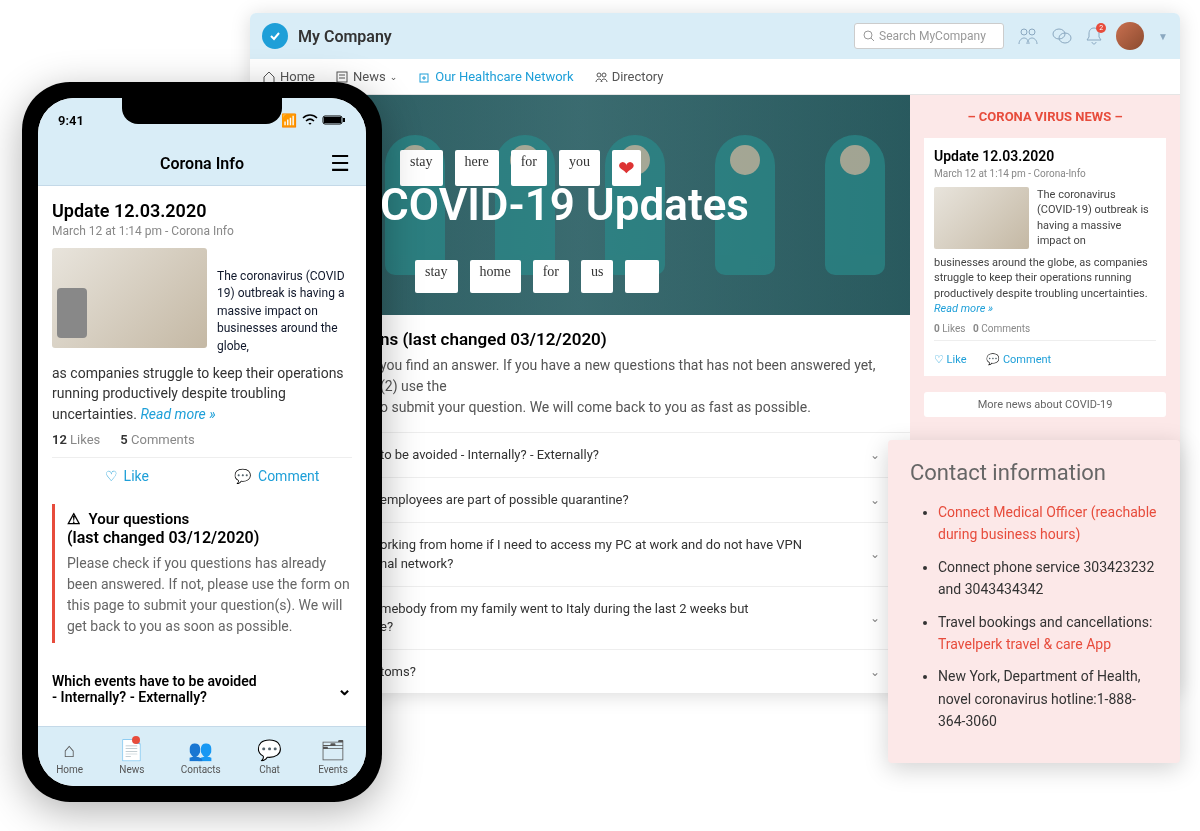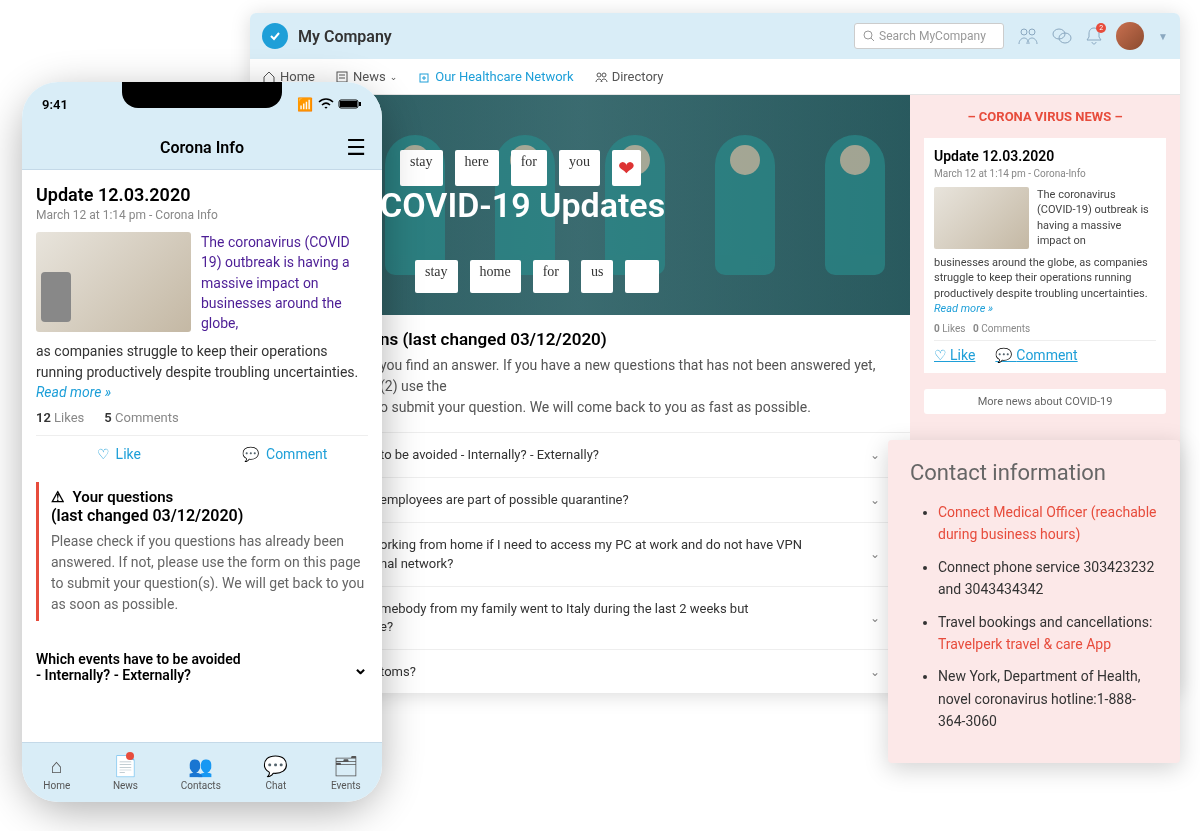--- a/index.html
+++ b/index.html
@@ -24,56 +24,56 @@
 .hero-people { position: absolute; inset: 0; display: flex; justify-content: space-around; align-items: center; opacity: 0.7; }
 .person { width: 60px; height: 140px; background: #2a8a8a; border-radius: 30px 30px 10px 10px; position: relative; }
 .person::before { content: ""; position: absolute; top: 10px; left: 15px; width: 30px; height: 30px; background: #d4c4a8; border-radius: 50%; }
 .sign-row { position: absolute; display: flex; gap: 12px; }
 .sign-row.top { top: 55px; left: 150px; }
 .sign-row.bottom { top: 165px; left: 165px; }
 .sign { background: #fff; color: #333; padding: 4px 10px; font-size: 14px; font-family: cursive; border-radius: 2px; }
 .heart-sign { background: #fff; padding: 6px; border-radius: 2px; }
 .heart-sign::after { content: "❤"; color: #d33; font-size: 20px; }
 .excl-sign { background: #fff; padding: 4px 14px; font-size: 22px; font-weight: bold; border-radius: 2px; }
-.hero-title { font-size: 34px; font-weight: 600; position: relative; z-index: 2; }
+.hero-title { font-size: 44px; font-weight: 600; position: relative; z-index: 2; }
 .questions-section { padding: 14px 18px 14px 130px; border-bottom: 1px solid #eee; }
 .q-heading { font-size: 17px; font-weight: 600; margin-bottom: 6px; }
 .q-desc { font-size: 14px; color: #555; line-height: 1.5; }
 .faq-list { padding-left: 130px; }
 .faq-item { border-bottom: 1px solid #eee; padding: 13px 30px 13px 0; font-size: 13px; color: #333; display: flex; justify-content: space-between; align-items: center; cursor: pointer; line-height: 1.4; }
 .chevron { color: #888; font-size: 12px; }
 .sidebar { width: 270px; background: #fce8e8; padding: 14px; font-size: 12px; }
 .sidebar-title { color: #e74c3c; font-weight: bold; text-align: center; font-size: 13px; margin-bottom: 14px; }
 .news-card { background: #fff; padding: 10px; }
 .news-title { font-weight: 600; font-size: 14px; margin-bottom: 4px; }
 .news-meta { font-size: 10px; color: #888; margin-bottom: 8px; }
 .news-body { display: flex; gap: 8px; margin-bottom: 6px; }
 .news-thumb { width: 95px; height: 62px; background: linear-gradient(135deg,#e8e4dc,#c4b8a4); flex-shrink: 0; border-radius: 2px; }
 .news-text { font-size: 11px; color: #444; line-height: 1.4; }
 .read-more { color: #1e9fd8; font-style: italic; }
 .news-stats { font-size: 10px; color: #888; margin: 6px 0; }
-.news-actions { display: flex; gap: 20px; color: #1e9fd8; font-size: 14px; padding-top: 6px; border-top: 1px solid #eee; text-decoration: underline; }
+.news-actions { display: flex; gap: 20px; color: #1e9fd8; font-size: 11px; padding-top: 12px; border-top: 1px solid #eee; }
 .more-link { text-align: center; font-size: 11px; color: #666; margin-top: 16px; background: #fff; padding: 6px; border-radius: 3px; }
 
 
-.phone { position: absolute; left: 22px; top: 82px; width: 360px; height: 720px; background: #000; border-radius: 48px; padding: 0; box-shadow: 0 10px 40px rgba(0,0,0,0.3); }
+.phone { position: absolute; left: 22px; top: 82px; width: 360px; height: 720px; background: #000; border-radius: 48px; padding: 16px; box-shadow: 0 10px 40px rgba(0,0,0,0.3); }
 .phone-screen { width: 100%; height: 100%; background: #fff; border-radius: 36px; overflow: hidden; position: relative; }
 .notch { position: absolute; top: 0; left: 50%; transform: translateX(-50%); width: 160px; height: 26px; background: #000; border-radius: 0 0 16px 16px; z-index: 10; }
 .status-bar { background: #d9edf7; height: 44px; display: flex; justify-content: space-between; align-items: center; padding: 0 20px; font-size: 13px; font-weight: 600; }
 .status-icons { display: flex; gap: 4px; align-items: center; }
 .phone-header { background: #d9edf7; height: 44px; display: flex; align-items: center; justify-content: center; position: relative; border-bottom: 1px solid #c4d9e8; }
 .phone-title { font-weight: 600; font-size: 16px; }
 .hamburger { position: absolute; right: 16px; font-size: 22px; }
 .phone-content { padding: 14px; background: #fff; height: calc(100% - 148px); overflow: hidden; }
 .p-update-title { font-size: 18px; font-weight: 600; margin-bottom: 3px; }
 .p-meta { font-size: 12px; color: #888; margin-bottom: 10px; }
 .p-body { display: flex; gap: 10px; margin-bottom: 8px; }
 .p-thumb { width: 155px; height: 100px; background: linear-gradient(135deg,#e8e4dc,#c4b8a4); flex-shrink: 0; border-radius: 3px; position: relative; overflow: hidden; }
 .p-thumb::after { content: ""; position: absolute; left: 5px; top: 40px; width: 30px; height: 50px; background: #888; border-radius: 4px; }
-.p-text { font-size: 14px; color: #4c1d95; line-height: 1.45; }
+.p-text { font-size: 12px; color: #0f172a; line-height: 1.45; margin-top: 20px; }
 .p-text-cont { font-size: 14px; color: #333; line-height: 1.45; margin-bottom: 8px; }
 .p-stats { font-size: 13px; color: #888; display: flex; gap: 20px; margin-bottom: 10px; }
 .p-stats b { color: #333; font-weight: 600; }
 .p-actions { display: flex; border-top: 1px solid #eee; padding-top: 10px; margin-bottom: 20px; }
 .p-action { flex: 1; text-align: center; color: #1e9fd8; font-size: 14px; display: flex; align-items: center; justify-content: center; gap: 6px; }
 .q-block { border-left: 3px solid #e74c3c; padding: 6px 0 6px 12px; margin-bottom: 20px; }
 .q-block-title { font-weight: 600; font-size: 15px; display: flex; align-items: center; gap: 8px; }
 .q-block-sub { font-weight: 600; font-size: 16px; margin-bottom: 6px; }
 .q-block-text { font-size: 14px; color: #666; line-height: 1.5; }
 .p-faq { display: flex; justify-content: space-between; align-items: center; font-size: 14px; font-weight: 600; padding: 10px 0; }

